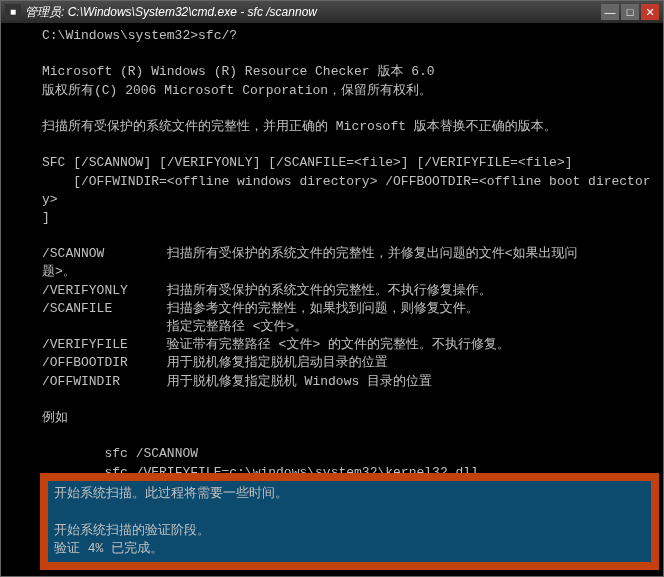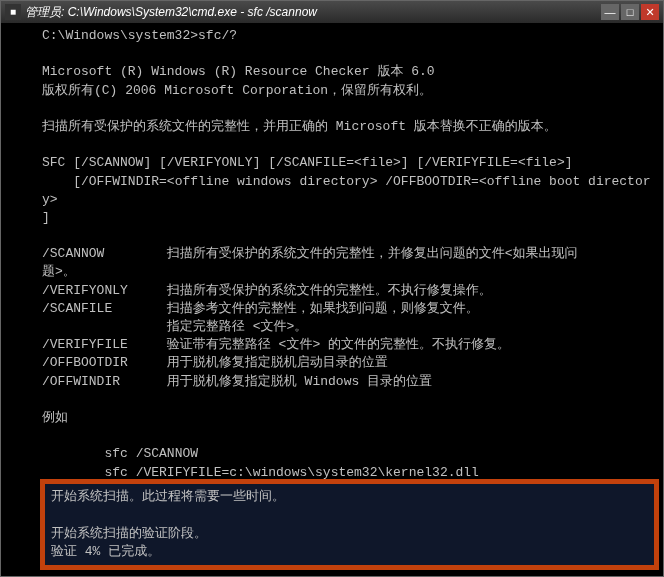--- a/index.html
+++ b/index.html
@@ -79,23 +79,23 @@
       word-break: break-all;
       color: #c0c0c0;
       line-height: 1.4;
       font-size: 13px;
     }
     .highlight-box {
       position: absolute;
       bottom: 6px;
       left: 4px;
       right: 4px;
-      border: 5px solid #c2410c;
+      border: 8px solid #c2410c;
       padding: 4px 6px;
-      background: #0f172a;
+      background: #0c4a6e;
     }
     .highlight-text {
       white-space: pre-wrap;
       word-break: break-all;
       color: #c0c0c0;
       line-height: 1.4;
       font-size: 13px;
     }
   </style>
 </head>

